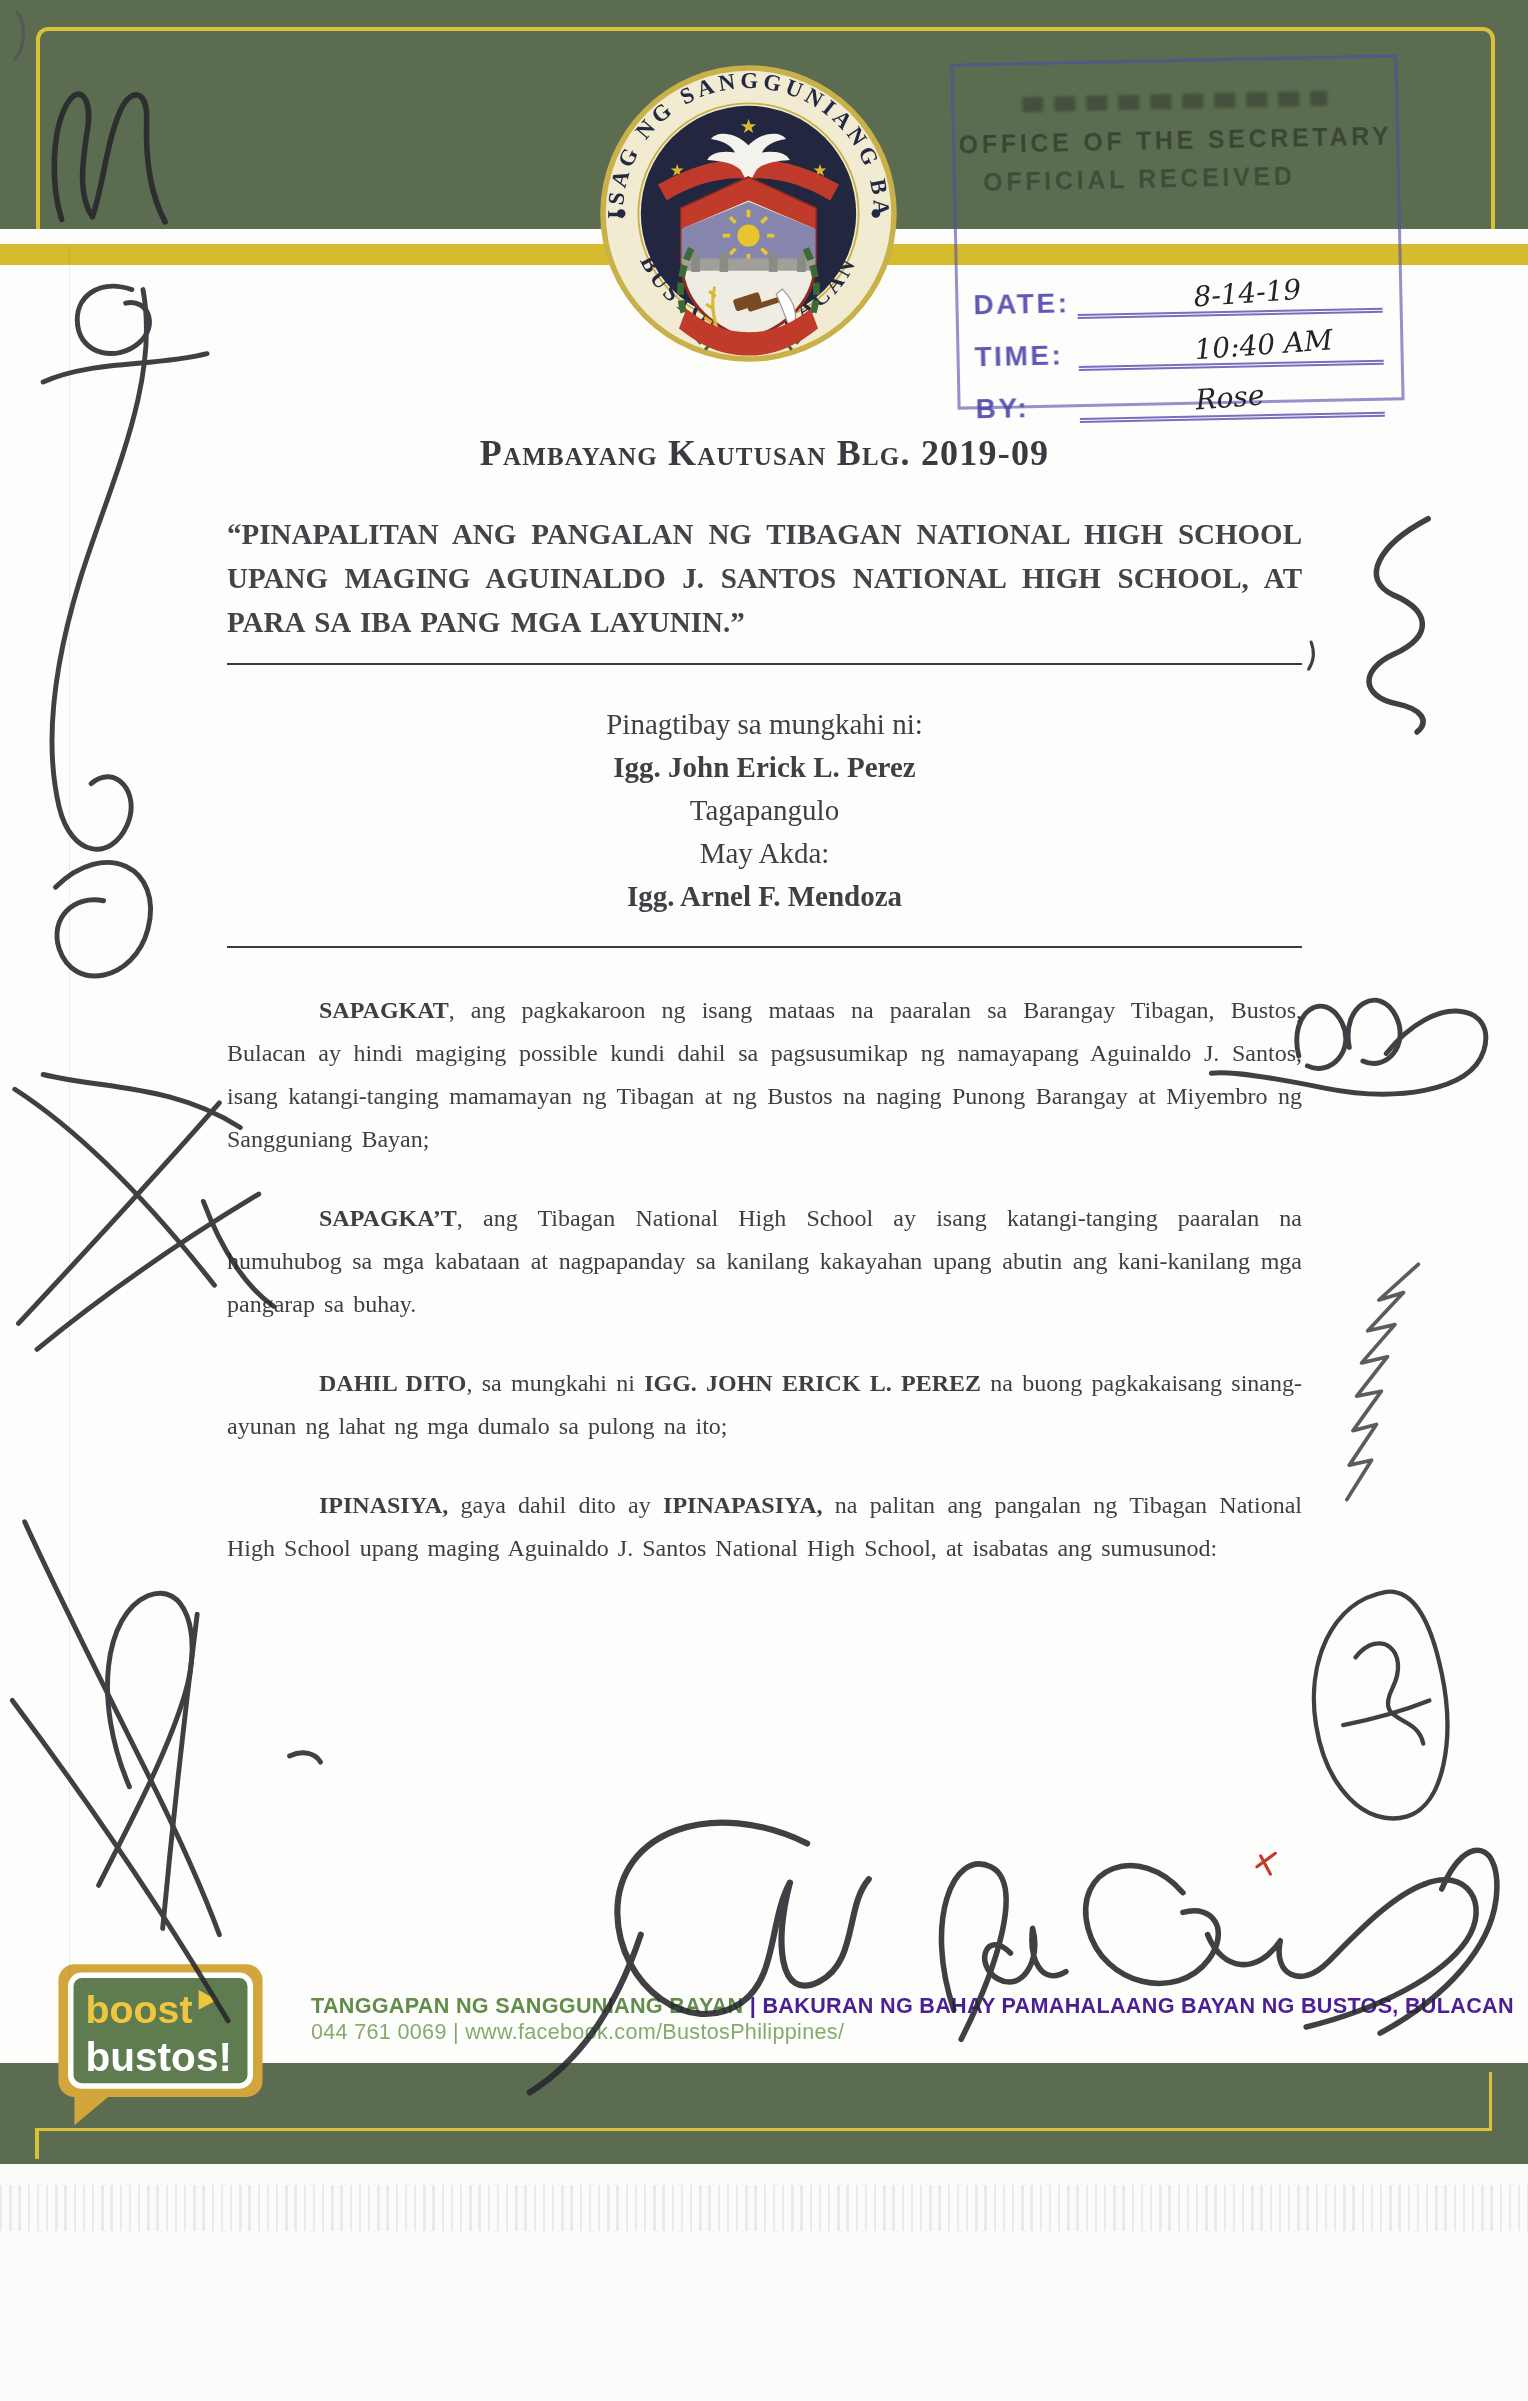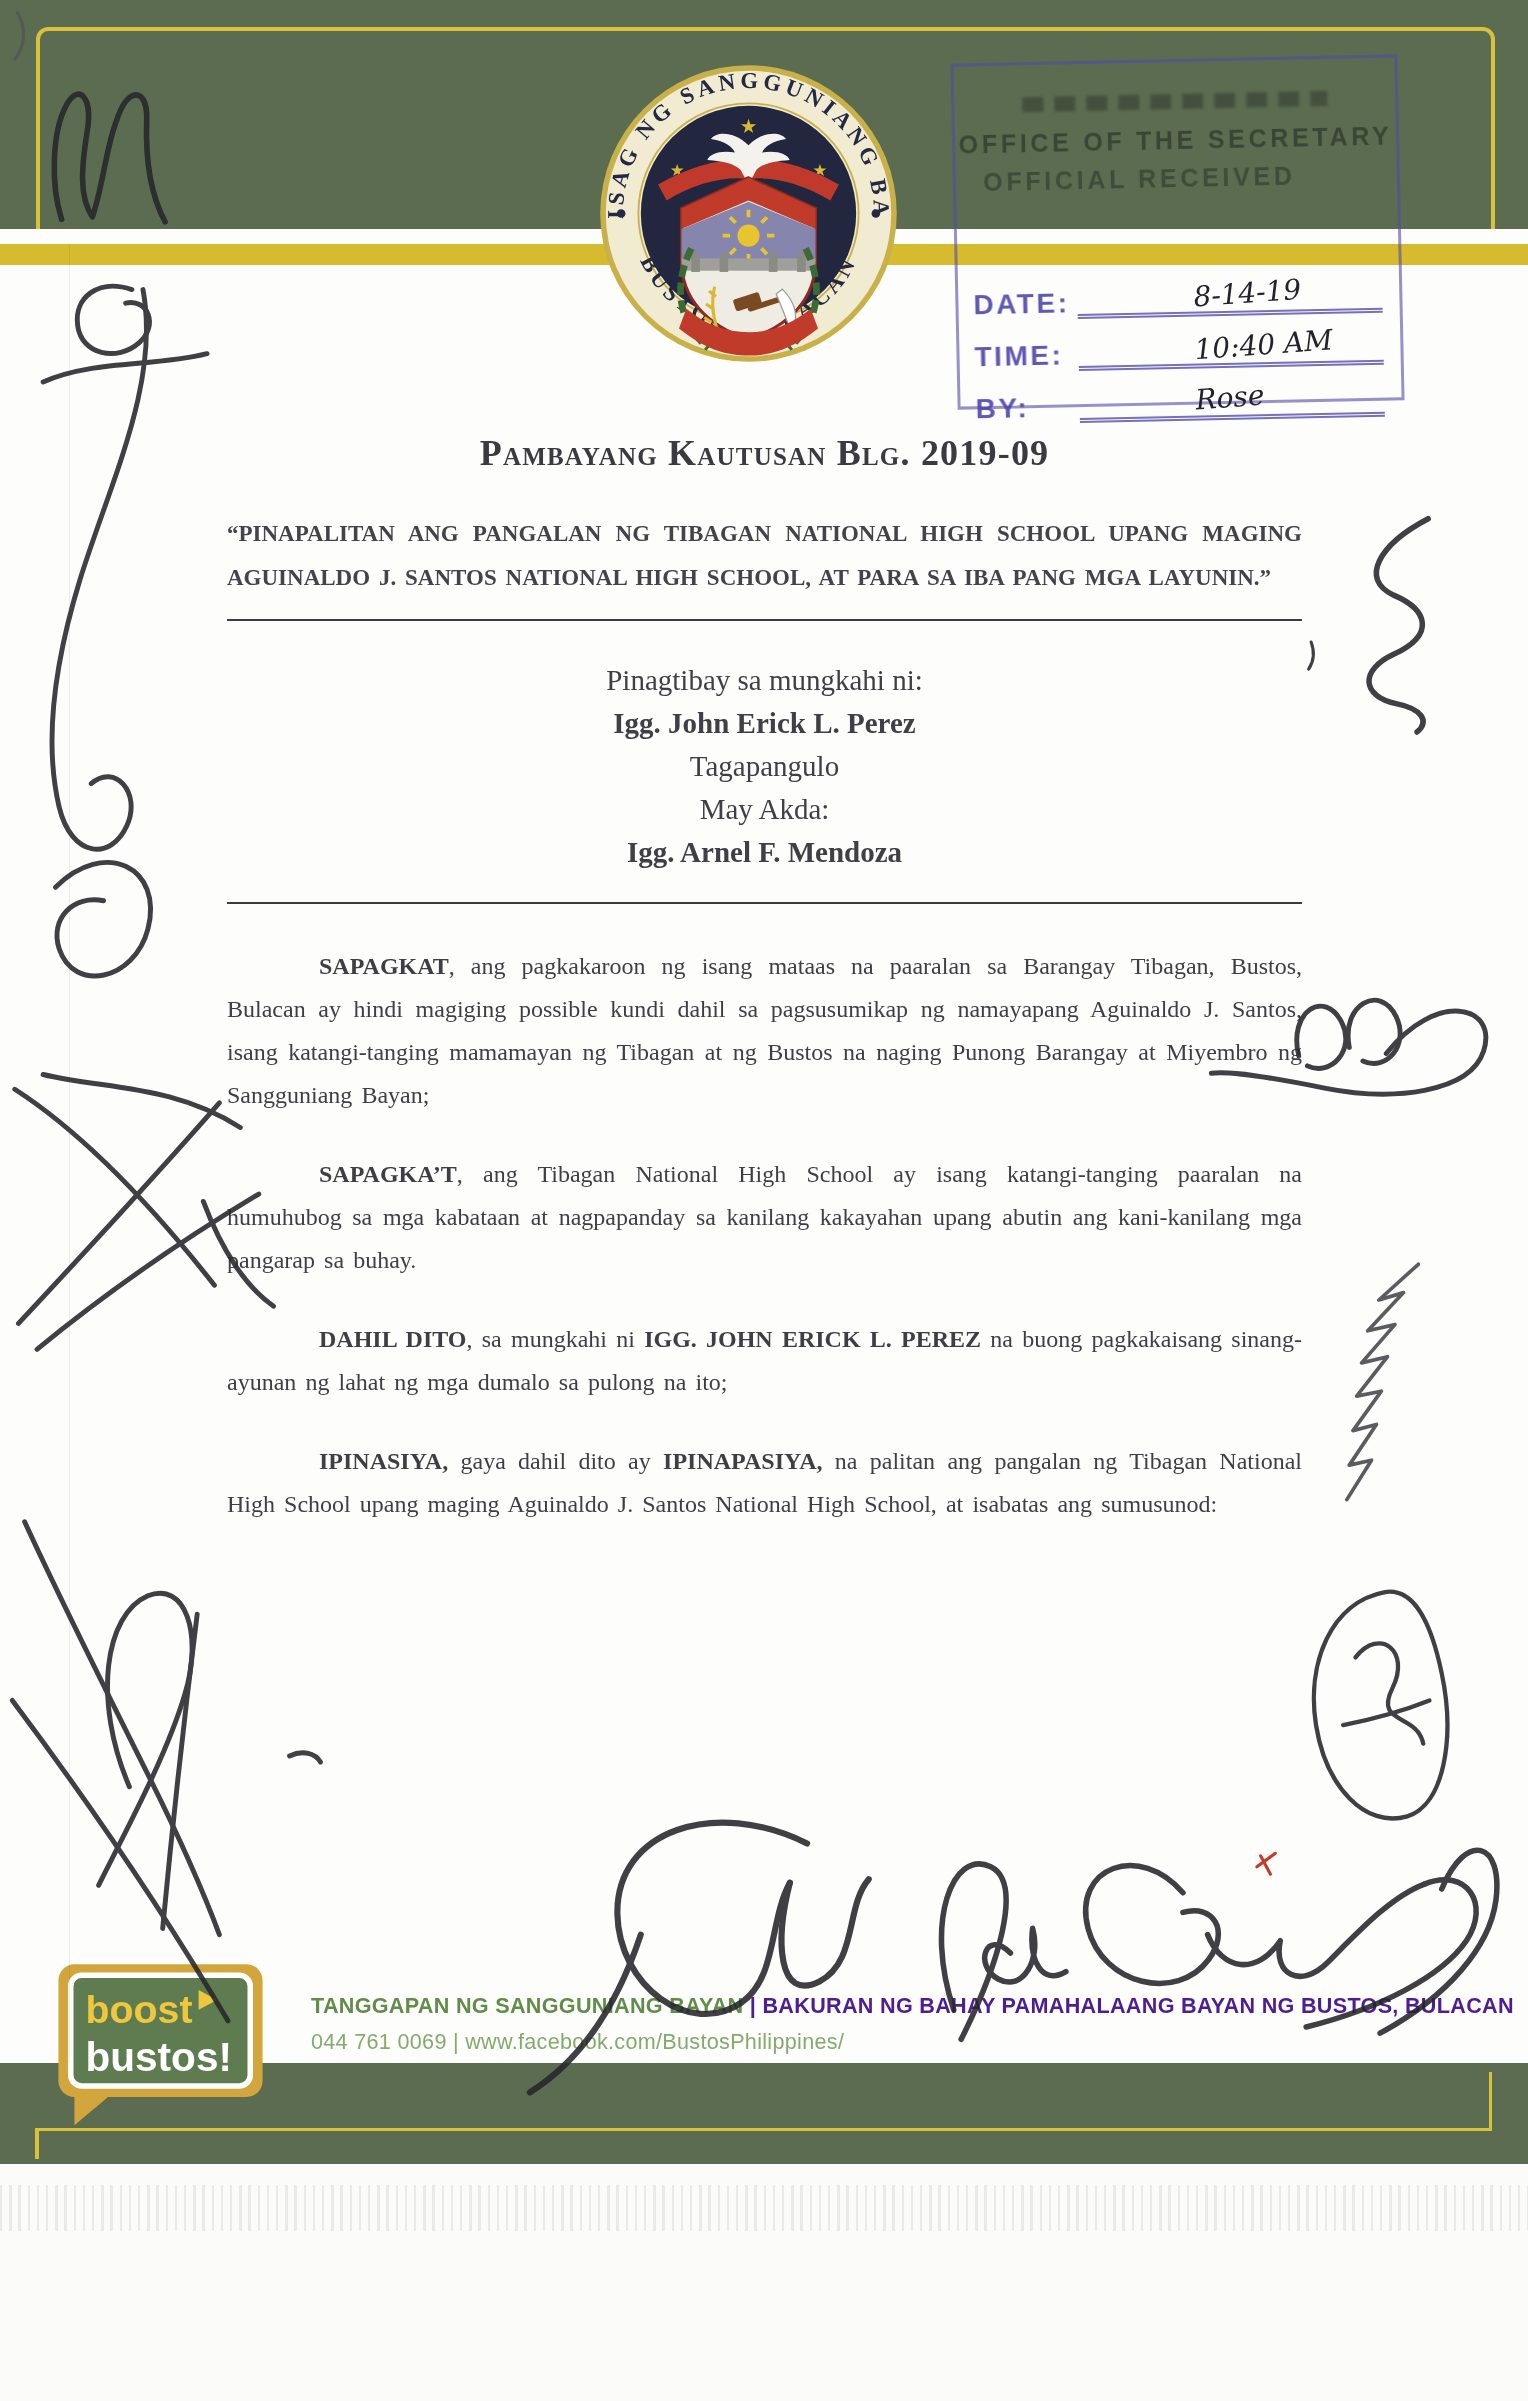--- a/index.html
+++ b/index.html
@@ -41,36 +41,36 @@
   .stamp .flabel{font-family:"Liberation Sans",sans-serif;font-weight:700;font-size:28px;
          letter-spacing:2.5px;color:rgba(74,66,168,.88);width:104px;filter:blur(0.2px);}
   .stamp .fline{flex:1;border-bottom:5.5px double rgba(80,70,170,.78);position:relative;height:37px;}
   .stamp .fvalue{position:absolute;left:38%;bottom:1.2px;font-family:"DejaVu Serif",serif;
          font-style:italic;font-size:28px;color:#23232b;transform:rotate(-3deg);white-space:nowrap;}
 
   
   .content{position:absolute;left:227px;width:1075px;top:424px;z-index:2;margin-top:8px;}
   .title{margin:0;text-align:center;font-size:36px;font-weight:700;font-variant:small-caps;
          letter-spacing:1.2px;color:#3a3a40;}
-  .subject{margin:38px 0 0;font-weight:700;font-size:23px;line-height:44px;text-align:justify;
+  .subject{margin:38px 0 0;font-weight:700;font-size:29px;line-height:44px;text-align:justify;
          color:#43434a;word-spacing:3.1px;}
   .rule{border:none;border-top:2.5px solid #3a3a40;margin:18.5px 0 38px;}
   .rule2{border:none;border-top:2.5px solid #3a3a40;margin:28px 0 41px;}
   .cline{text-align:center;font-size:29px;line-height:43px;color:#3f3f45;}
   .it{}
   .b{font-weight:700;}
   p.bodyp{font-size:24px;line-height:43px;text-align:justify;text-indent:92px;
          margin:0 0 36px;word-spacing:3.1px;color:#3e3e44;}
 
   
   .logo{position:absolute;left:57px;top:1963px;z-index:4;}
   .addr{position:absolute;left:311px;top:1993px;z-index:2;font-family:"Liberation Sans",sans-serif;}
   .addr .l1{font-size:21.6px;font-weight:700;color:#628c49;letter-spacing:0.3px;}
   .addr .l1 .light{color:#4c1d95;}
-  .addr .l2{margin-top:10px;font-size:21.6px;font-weight:400;color:#86aa6d;letter-spacing:0.3px;}
+  .addr .l2{font-size:21.6px;font-weight:400;color:#86aa6d;letter-spacing:0.3px;}
 
   
   .sigs{position:absolute;left:0;top:0;width:1528px;height:2401px;z-index:6;pointer-events:none;}
 </style>
 </head>
 <body>
 
 <div class="page">
 
   <div class="band-top">

